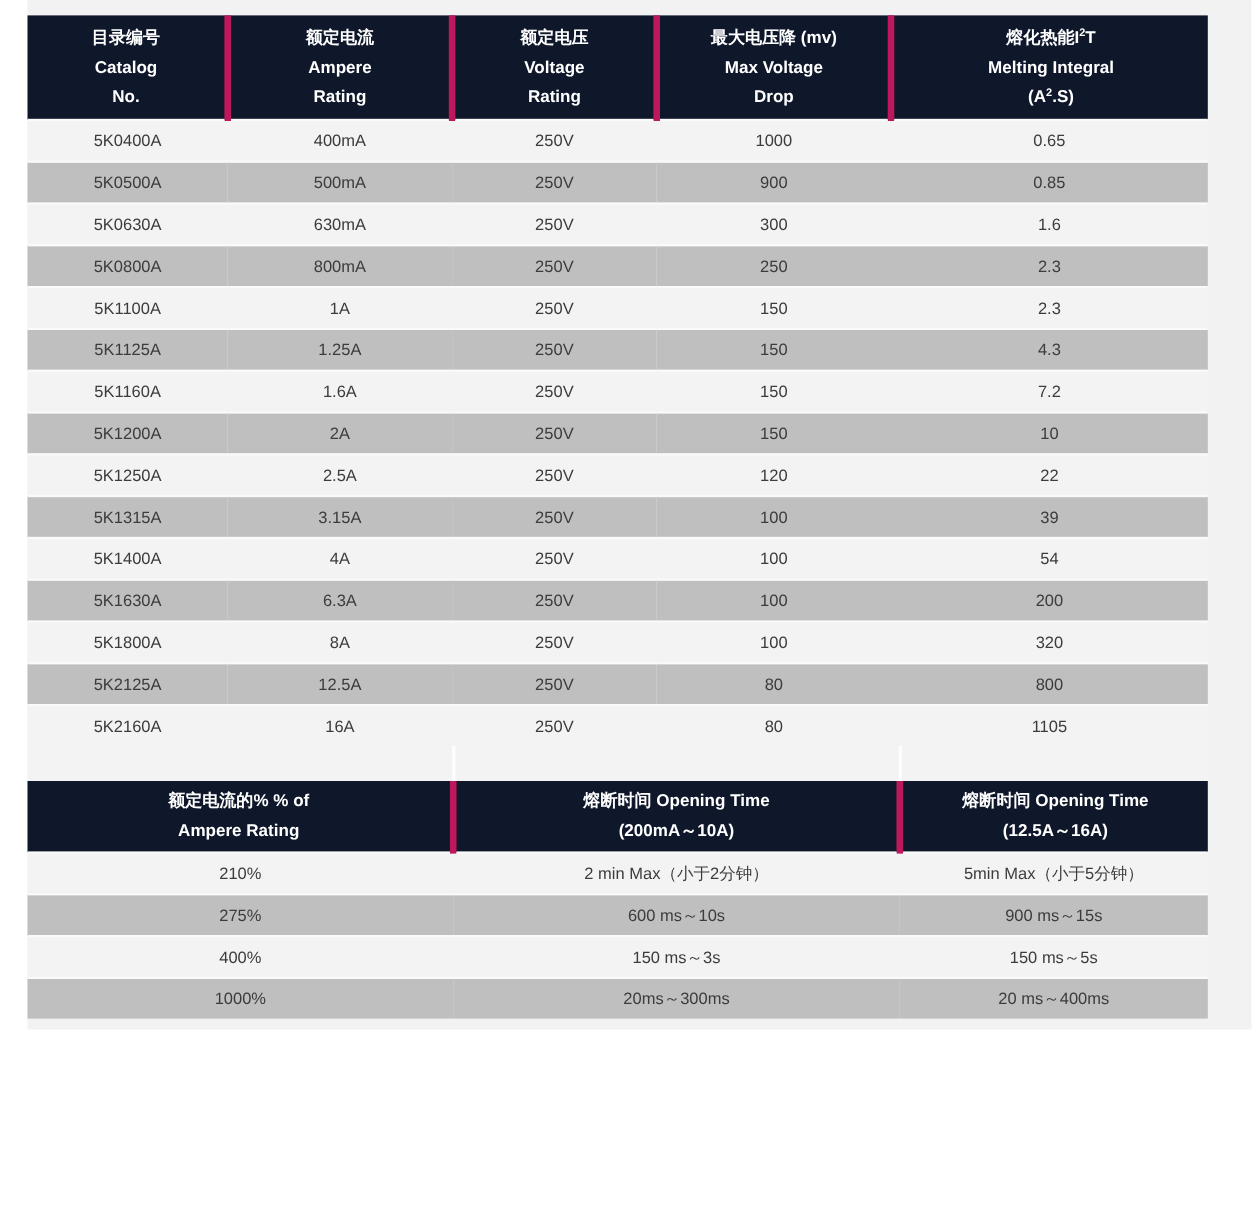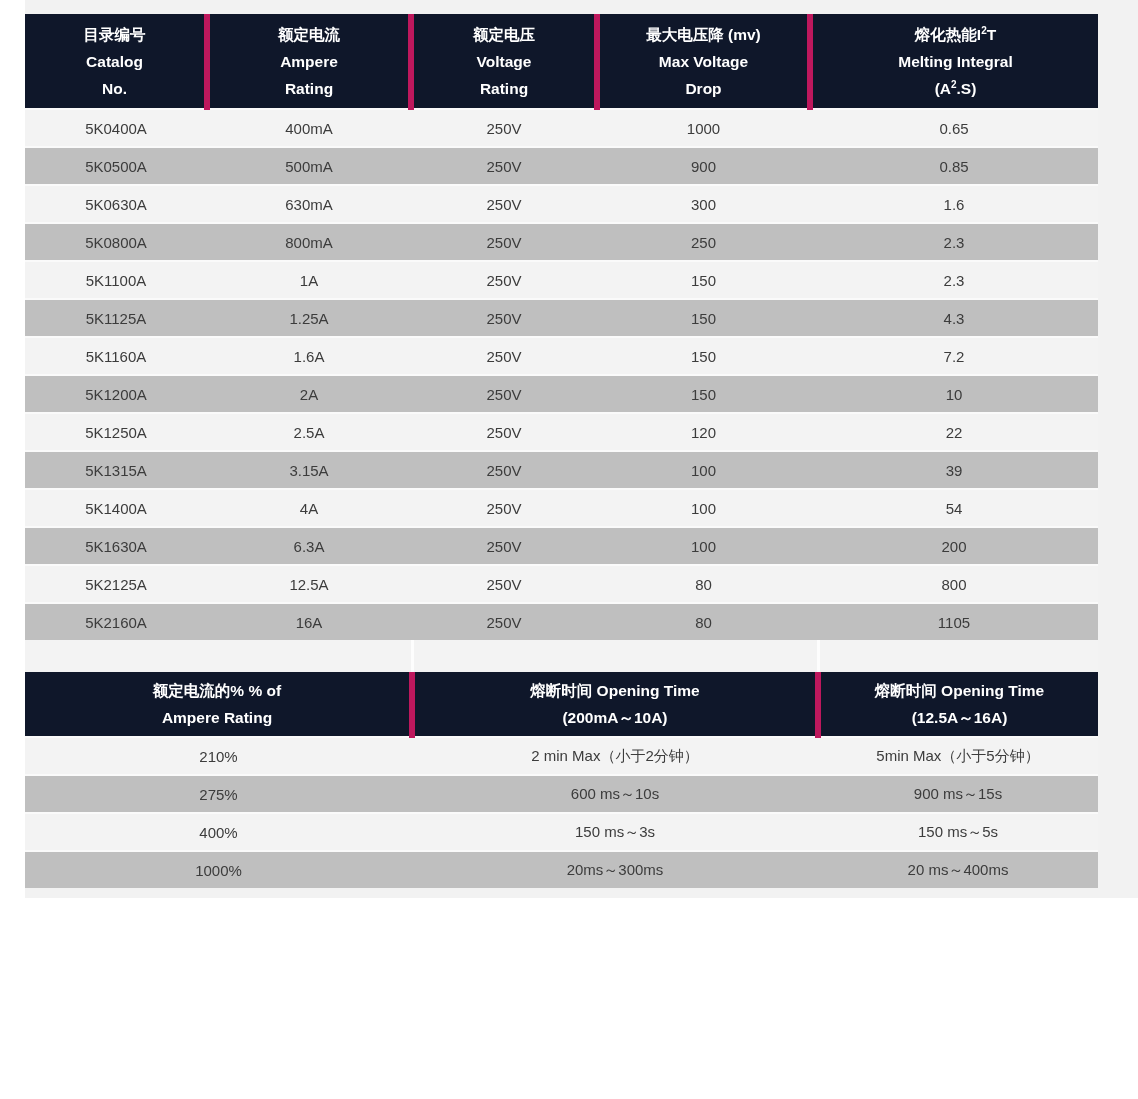--- a/index.html
+++ b/index.html
@@ -183,20 +183,27 @@
             <td>250V</td>
             <td>100</td>
             <td>54</td>
           </tr>
           <tr>
             <td>5K1630A</td>
             <td>6.3A</td>
             <td>250V</td>
             <td>100</td>
             <td>200</td>
+          </tr>
+          <tr>
+            <td>5K1800A</td>
+            <td>8A</td>
+            <td>250V</td>
+            <td>100</td>
+            <td>320</td>
           </tr>
           <tr>
             <td>5K2125A</td>
             <td>12.5A</td>
             <td>250V</td>
             <td>80</td>
             <td>800</td>
           </tr>
           <tr>
             <td>5K2160A</td>

